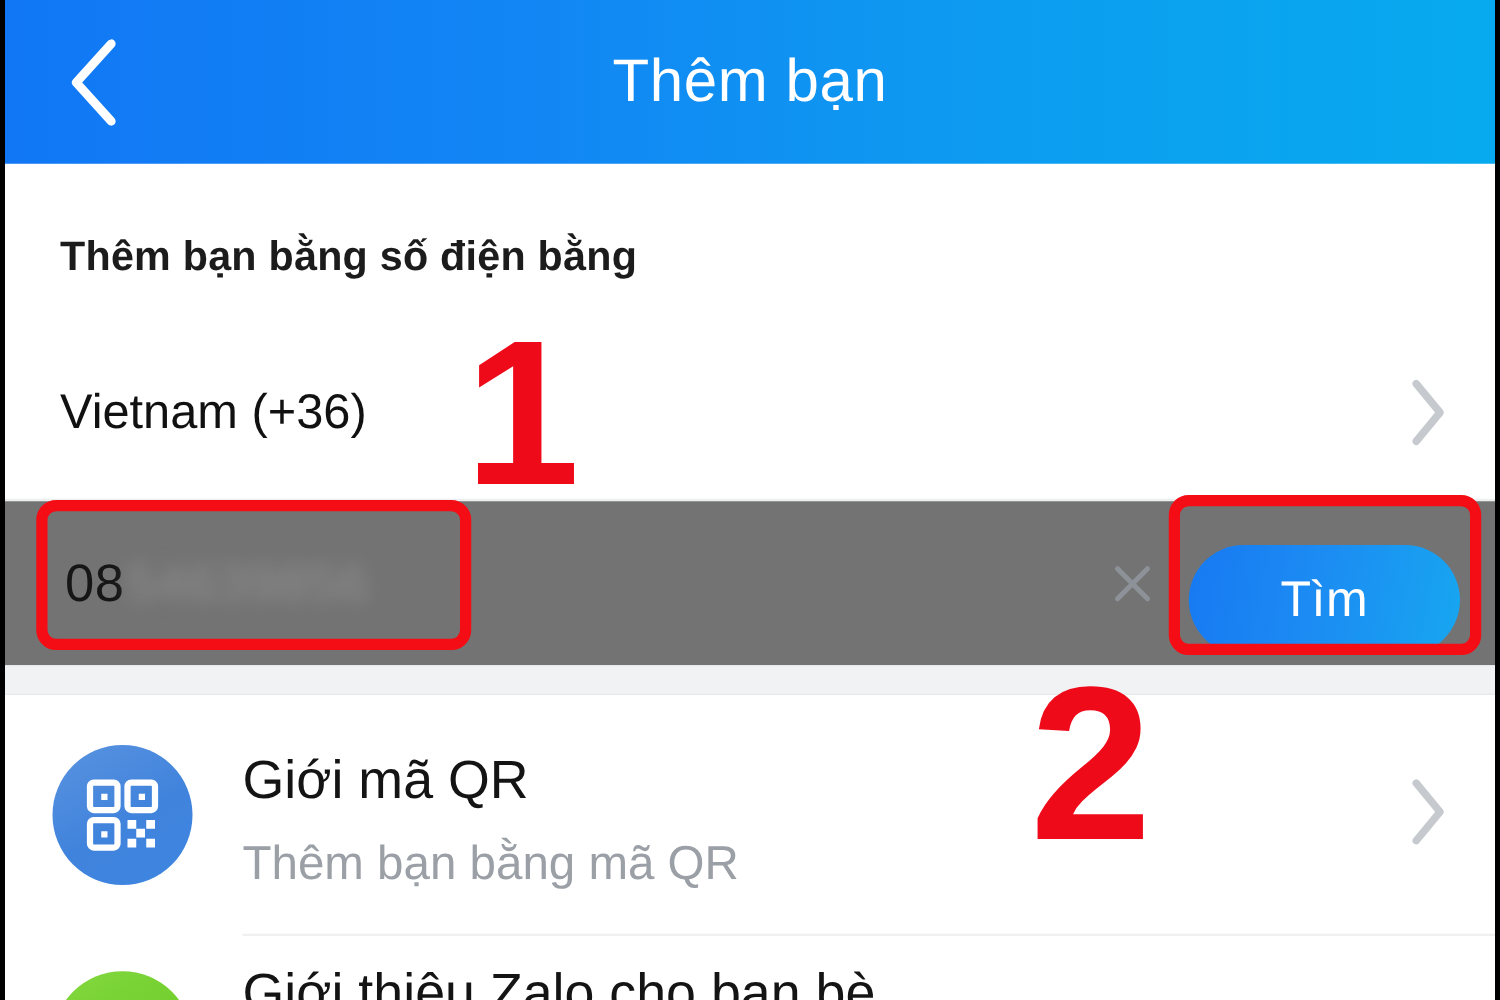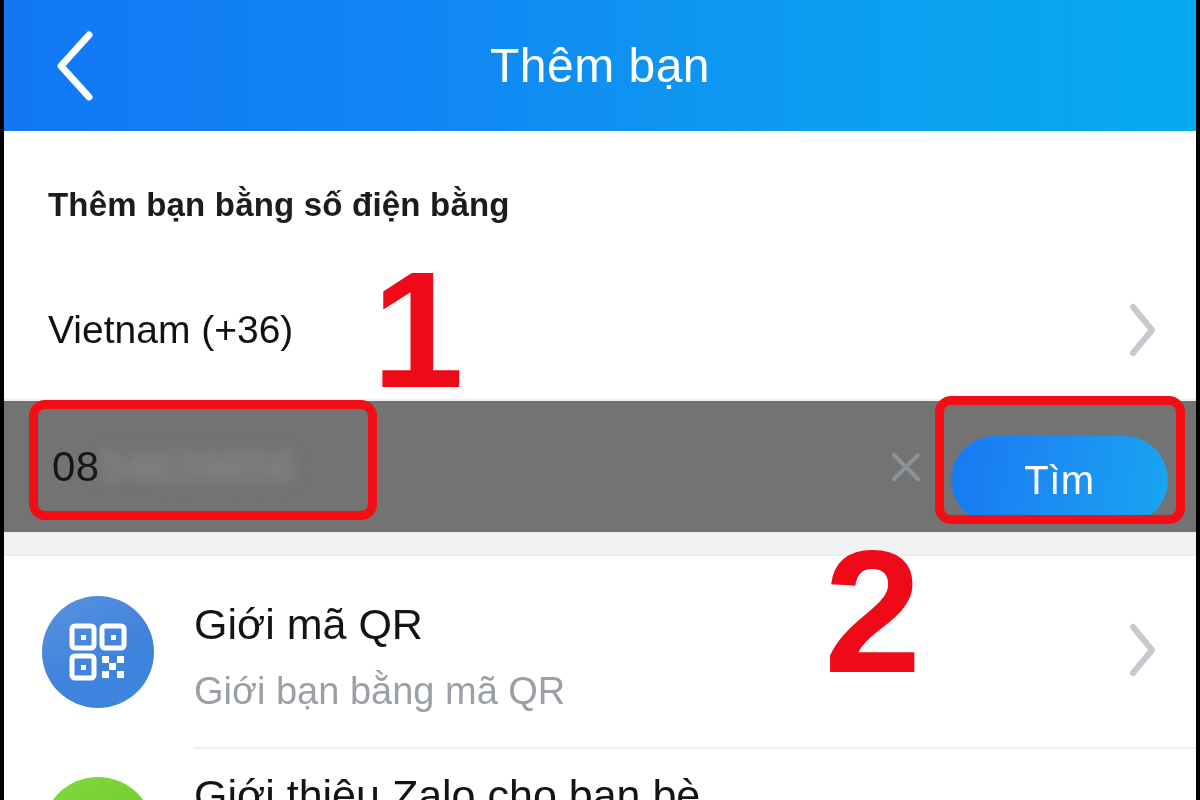--- a/index.html
+++ b/index.html
@@ -320,21 +320,21 @@
         <rect x="4" y="34" width="22" height="22" rx="3" stroke="#ffffff" stroke-width="5"></rect>
         <rect x="13" y="43" width="5" height="5" fill="#ffffff"></rect>
         <rect x="34" y="34" width="7" height="7" fill="#ffffff"></rect>
         <rect x="49" y="34" width="7" height="7" fill="#ffffff"></rect>
         <rect x="41" y="41" width="7" height="7" fill="#ffffff"></rect>
         <rect x="34" y="49" width="7" height="7" fill="#ffffff"></rect>
         <rect x="49" y="49" width="7" height="7" fill="#ffffff"></rect>
       </svg>
     </div>
     <div id="qr-title">Giới mã QR</div>
-    <div id="qr-subtitle">Giới bạn bằng mã QR</div>
+    <div id="qr-subtitle">Thêm bạn bằng mã QR</div>
     <div id="qr-chevron">
       <svg width="32" height="56" viewBox="0 0 32 56" fill="none">
         <path d="M7 5 L26 28 L7 51" stroke="#c6c9ce" stroke-width="6" stroke-linecap="round" stroke-linejoin="round"></path>
       </svg>
     </div>
   </div>
   <div id="divider-qr"></div>
 
   <div id="invite-row">
     <div id="invite-icon-circle"></div>

